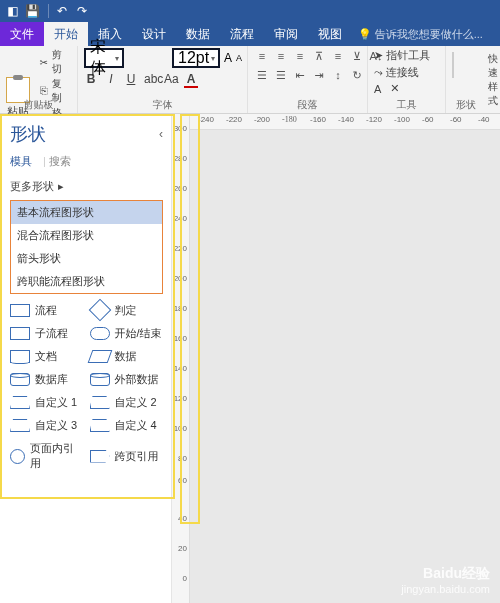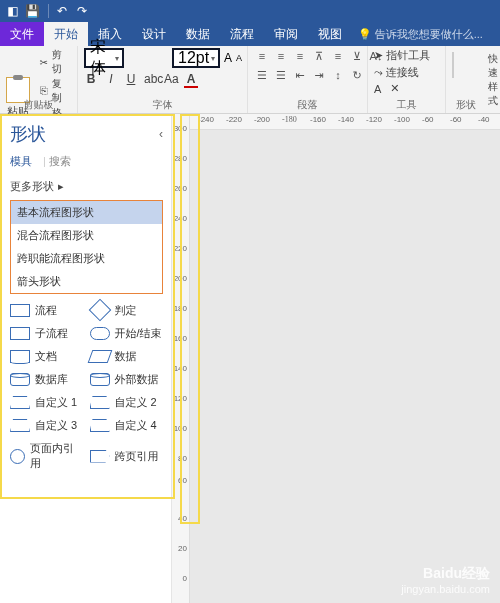--- a/index.html
+++ b/index.html
@@ -215,22 +215,22 @@
       <span style="color:#ccc">|</span>
       <span class="panel-tab muted">搜索</span>
     </div>
     <div class="more-shapes">
       <span>更多形状</span>
         <span>▸</span>
     </div>
     <div class="category-box">
       <div class="cat-item selected">基本流程图形状</div>
       <div class="cat-item">混合流程图形状</div>
+      <div class="cat-item">箭头形状</div>
       <div class="cat-item">跨职能流程图形状</div>
-      <div class="cat-item">箭头形状</div>
     </div>
     <div class="shape-grid">
       <div class="shape-item">
           <div class="shp"></div>
           <span>流程</span>
         </div>
       <div class="shape-item">
           <div class="shp diamond"></div>
           <span>判定</span>
         </div>

